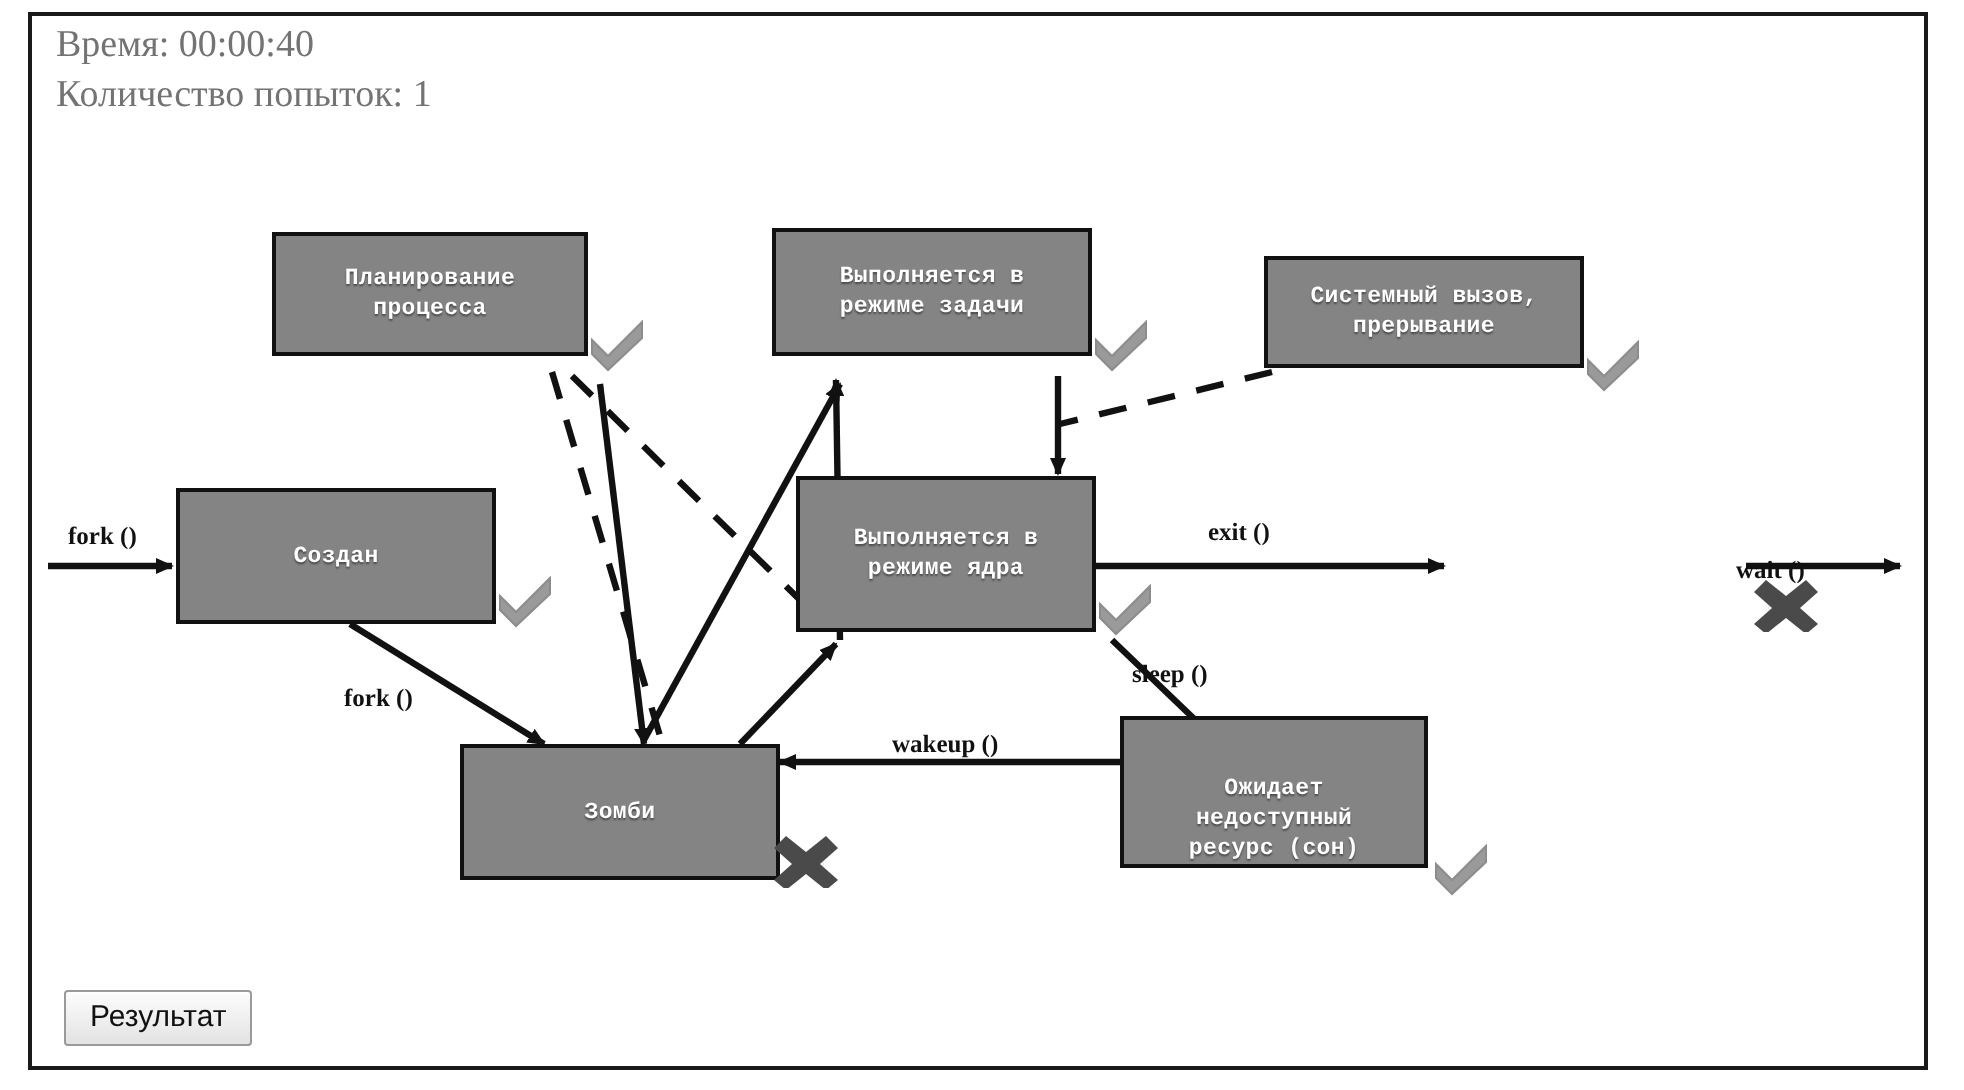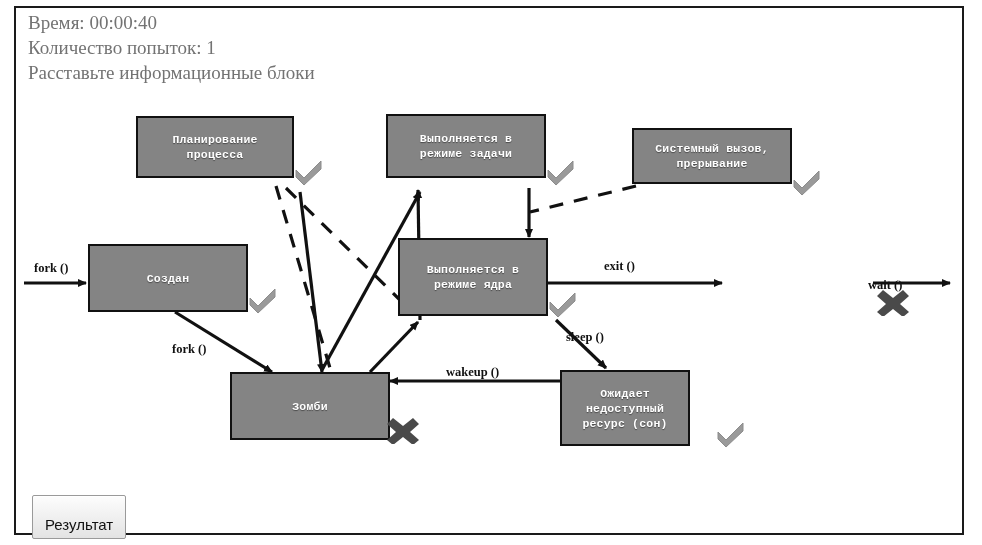--- a/index.html
+++ b/index.html
@@ -43,38 +43,37 @@
 
   
   .elabel{
     position:absolute;font-family:"Liberation Serif",serif;
     font-weight:bold;font-size:12.5px;color:#111111;white-space:nowrap;
   }
 
   
   .btn{
     position:absolute;left:32px;top:495px;
-    padding:20px 12px 5px 12px;
+    padding:4px 12px 5px 12px;
     font-family:"Liberation Sans",sans-serif;font-size:15px;color:#111111;
     background:linear-gradient(#fdfdfd,#e3e3e3);
     border:1px solid #9a9a9a;border-radius:2px;
     box-shadow:inset 0 1px 0 #ffffff;
     cursor:pointer;
   }
 </style>
 </head>
 <body>
 
 <div class="page">
   <div class="frame"></div>
 
   <div class="hdr">
     <div class="hdr-line">Время: 00:00:40</div>
     <div class="hdr-line">Количество попыток: 1</div>
-    <div class="hdr-line">Расставьте информационные блоки</div>
   </div>
 
   <svg class="canvas" viewBox="0 0 982 545" xmlns="http://www.w3.org/2000/svg">
     <defs>
       <marker id="ah" markerWidth="10" markerHeight="10" refX="8" refY="4" orient="auto" markerUnits="userSpaceOnUse">
         <path d="M0,0 L9,4 L0,8 z" fill="#111111"></path>
       </marker>
     </defs>
     <g stroke="#111111" stroke-width="3.2" fill="none" marker-end="url(#ah)">
 
@@ -142,21 +141,21 @@
       </span>
   </div>
 
 
   <div class="node" style="left:230px;top:372px;width:160px;height:68px;">
     <span>
         <span>Зомби</span>
       </span>
   </div>
 
-  <div class="node" style="left:560px;top:370px;width:130px;height:76px;">
+  <div class="node" style="left:560px;top:358px;width:154px;height:76px;align-items:flex-end;">
     <span>
         <span>Ожидает</span>
         <span>недоступный</span>
         <span>ресурс (сон)</span>
       </span>
   </div>
 
   <div class="mark" style="left:292px;top:156px;">
     <svg viewBox="0 0 34 30">
         <path d="M4,14 L12,22 L29,5 L29,13 L12,29 L4,21 Z" fill="#9a9a9a" stroke="#8c8c8c" stroke-width="1"></path>

